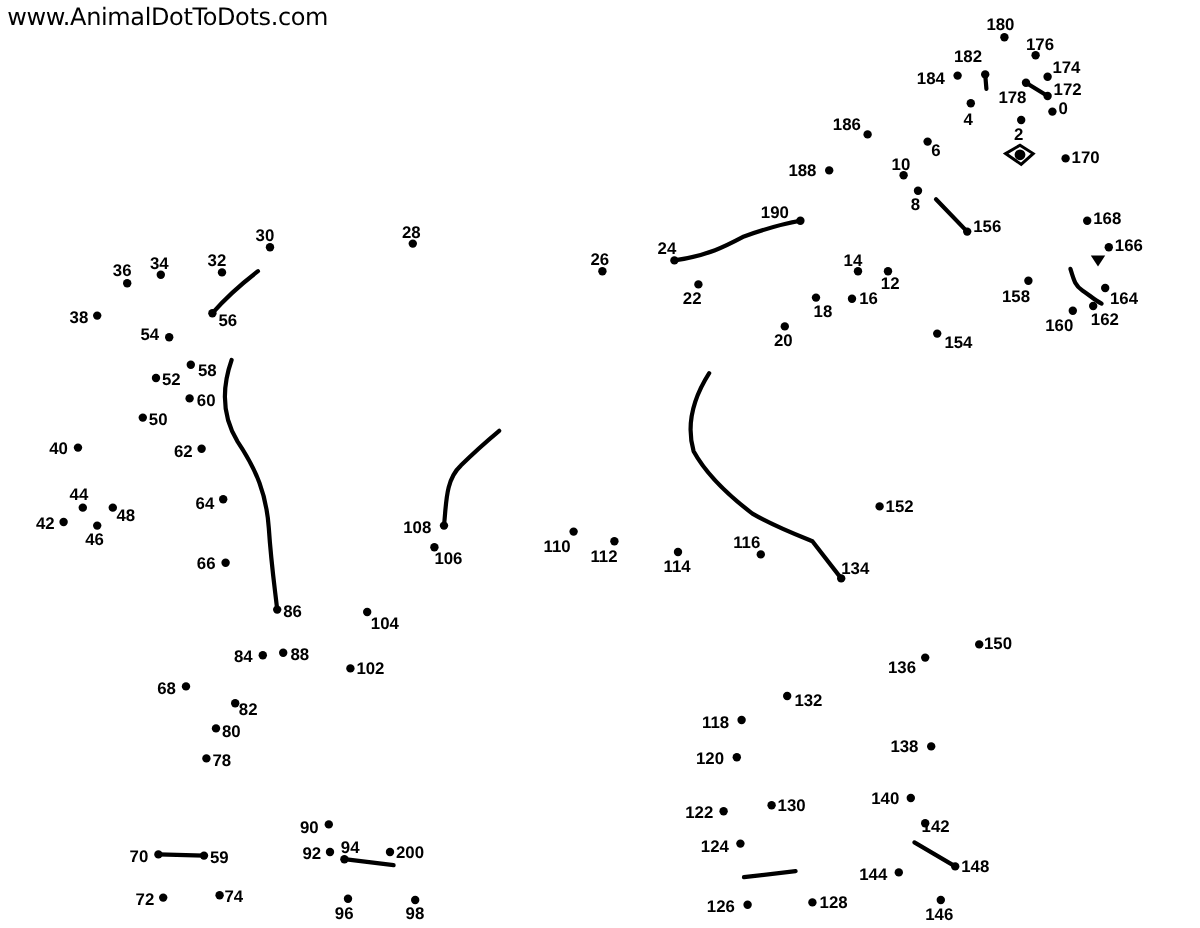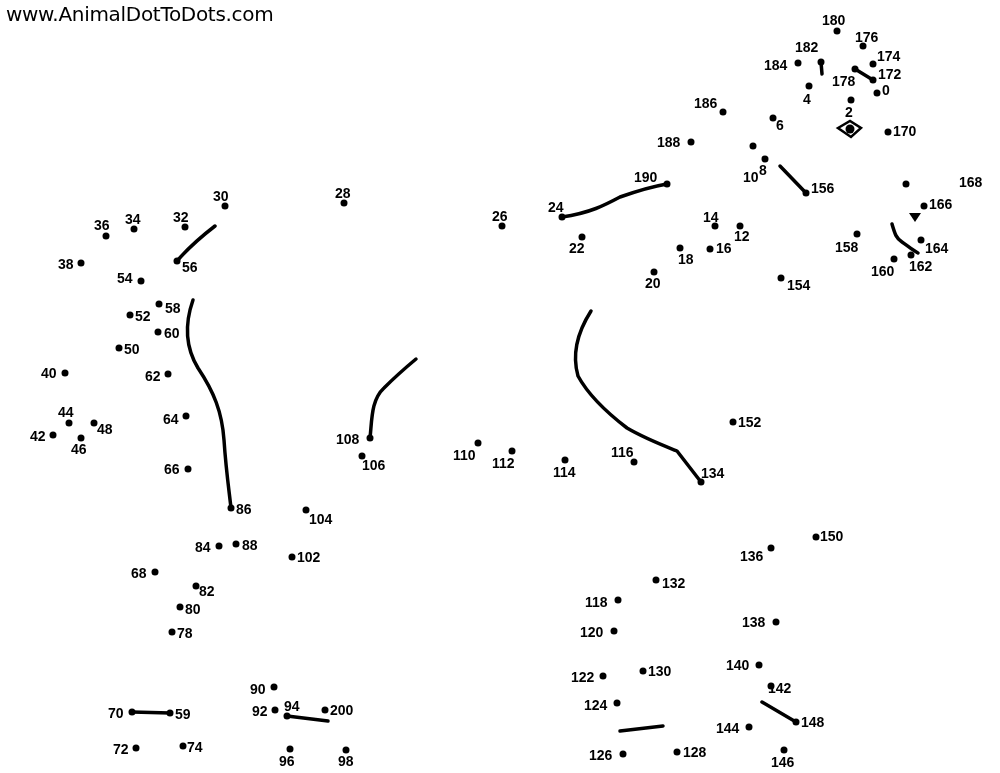--- a/index.html
+++ b/index.html
@@ -46,21 +46,21 @@
     <div class="lbl" style="left: 882px; top: 83px;">0</div>
     <div class="dot" style="left: 851px; top: 100px;"></div>
     <div class="lbl" style="left: 845px; top: 105px;">2</div>
     <div class="dot" style="left: 809px; top: 86px;"></div>
     <div class="lbl" style="left: 803px; top: 92px;">4</div>
     <div class="dot" style="left: 773px; top: 118px;"></div>
     <div class="lbl" style="left: 776px; top: 118px;">6</div>
     <div class="dot" style="left: 765px; top: 159px;"></div>
     <div class="lbl" style="left: 759px; top: 163px;">8</div>
     <div class="dot" style="left: 753px; top: 146px;"></div>
-    <div class="lbl" style="left: 743px; top: 130px; margin-top: 40px;">10</div>
+    <div class="lbl" style="left: 743px; top: 130px;">10</div>
     <div class="dot" style="left: 740px; top: 226px;"></div>
     <div class="lbl" style="left: 734px; top: 229px;">12</div>
     <div class="dot" style="left: 715px; top: 226px;"></div>
     <div class="lbl" style="left: 703px; top: 210px;">14</div>
     <div class="dot" style="left: 710px; top: 249px;"></div>
     <div class="lbl" style="left: 716px; top: 241px;">16</div>
     <div class="dot" style="left: 680px; top: 248px;"></div>
     <div class="lbl" style="left: 678px; top: 252px;">18</div>
     <div class="dot" style="left: 654px; top: 272px;"></div>
     <div class="lbl" style="left: 645px; top: 276px;">20</div>
@@ -204,21 +204,21 @@
     <div class="lbl" style="left: 835px; top: 240px;">158</div>
     <div class="dot" style="left: 894px; top: 259px;"></div>
     <div class="lbl" style="left: 871px; top: 264px;">160</div>
     <div class="dot" style="left: 911px; top: 255px;"></div>
     <div class="lbl" style="left: 909px; top: 259px;">162</div>
     <div class="dot" style="left: 921px; top: 240px;"></div>
     <div class="lbl" style="left: 925px; top: 241px;">164</div>
     <div class="dot" style="left: 924px; top: 206px;"></div>
     <div class="lbl" style="left: 929px; top: 197px;">166</div>
     <div class="dot" style="left: 906px; top: 184px;"></div>
-    <div class="lbl" style="left: 911px; top: 175px; margin-left: 48px;">168</div>
+    <div class="lbl" style="left: 911px; top: 175px;">168</div>
     <div class="dot" style="left: 888px; top: 132px;"></div>
     <div class="lbl" style="left: 893px; top: 124px;">170</div>
     <div class="dot" style="left: 873px; top: 80px;"></div>
     <div class="lbl" style="left: 878px; top: 67px;">172</div>
     <div class="dot" style="left: 873px; top: 64px;"></div>
     <div class="lbl" style="left: 877px; top: 49px;">174</div>
     <div class="dot" style="left: 863px; top: 46px;"></div>
     <div class="lbl" style="left: 855px; top: 30px;">176</div>
     <div class="dot" style="left: 855px; top: 69px;"></div>
     <div class="lbl" style="left: 832px; top: 74px;">178</div>

